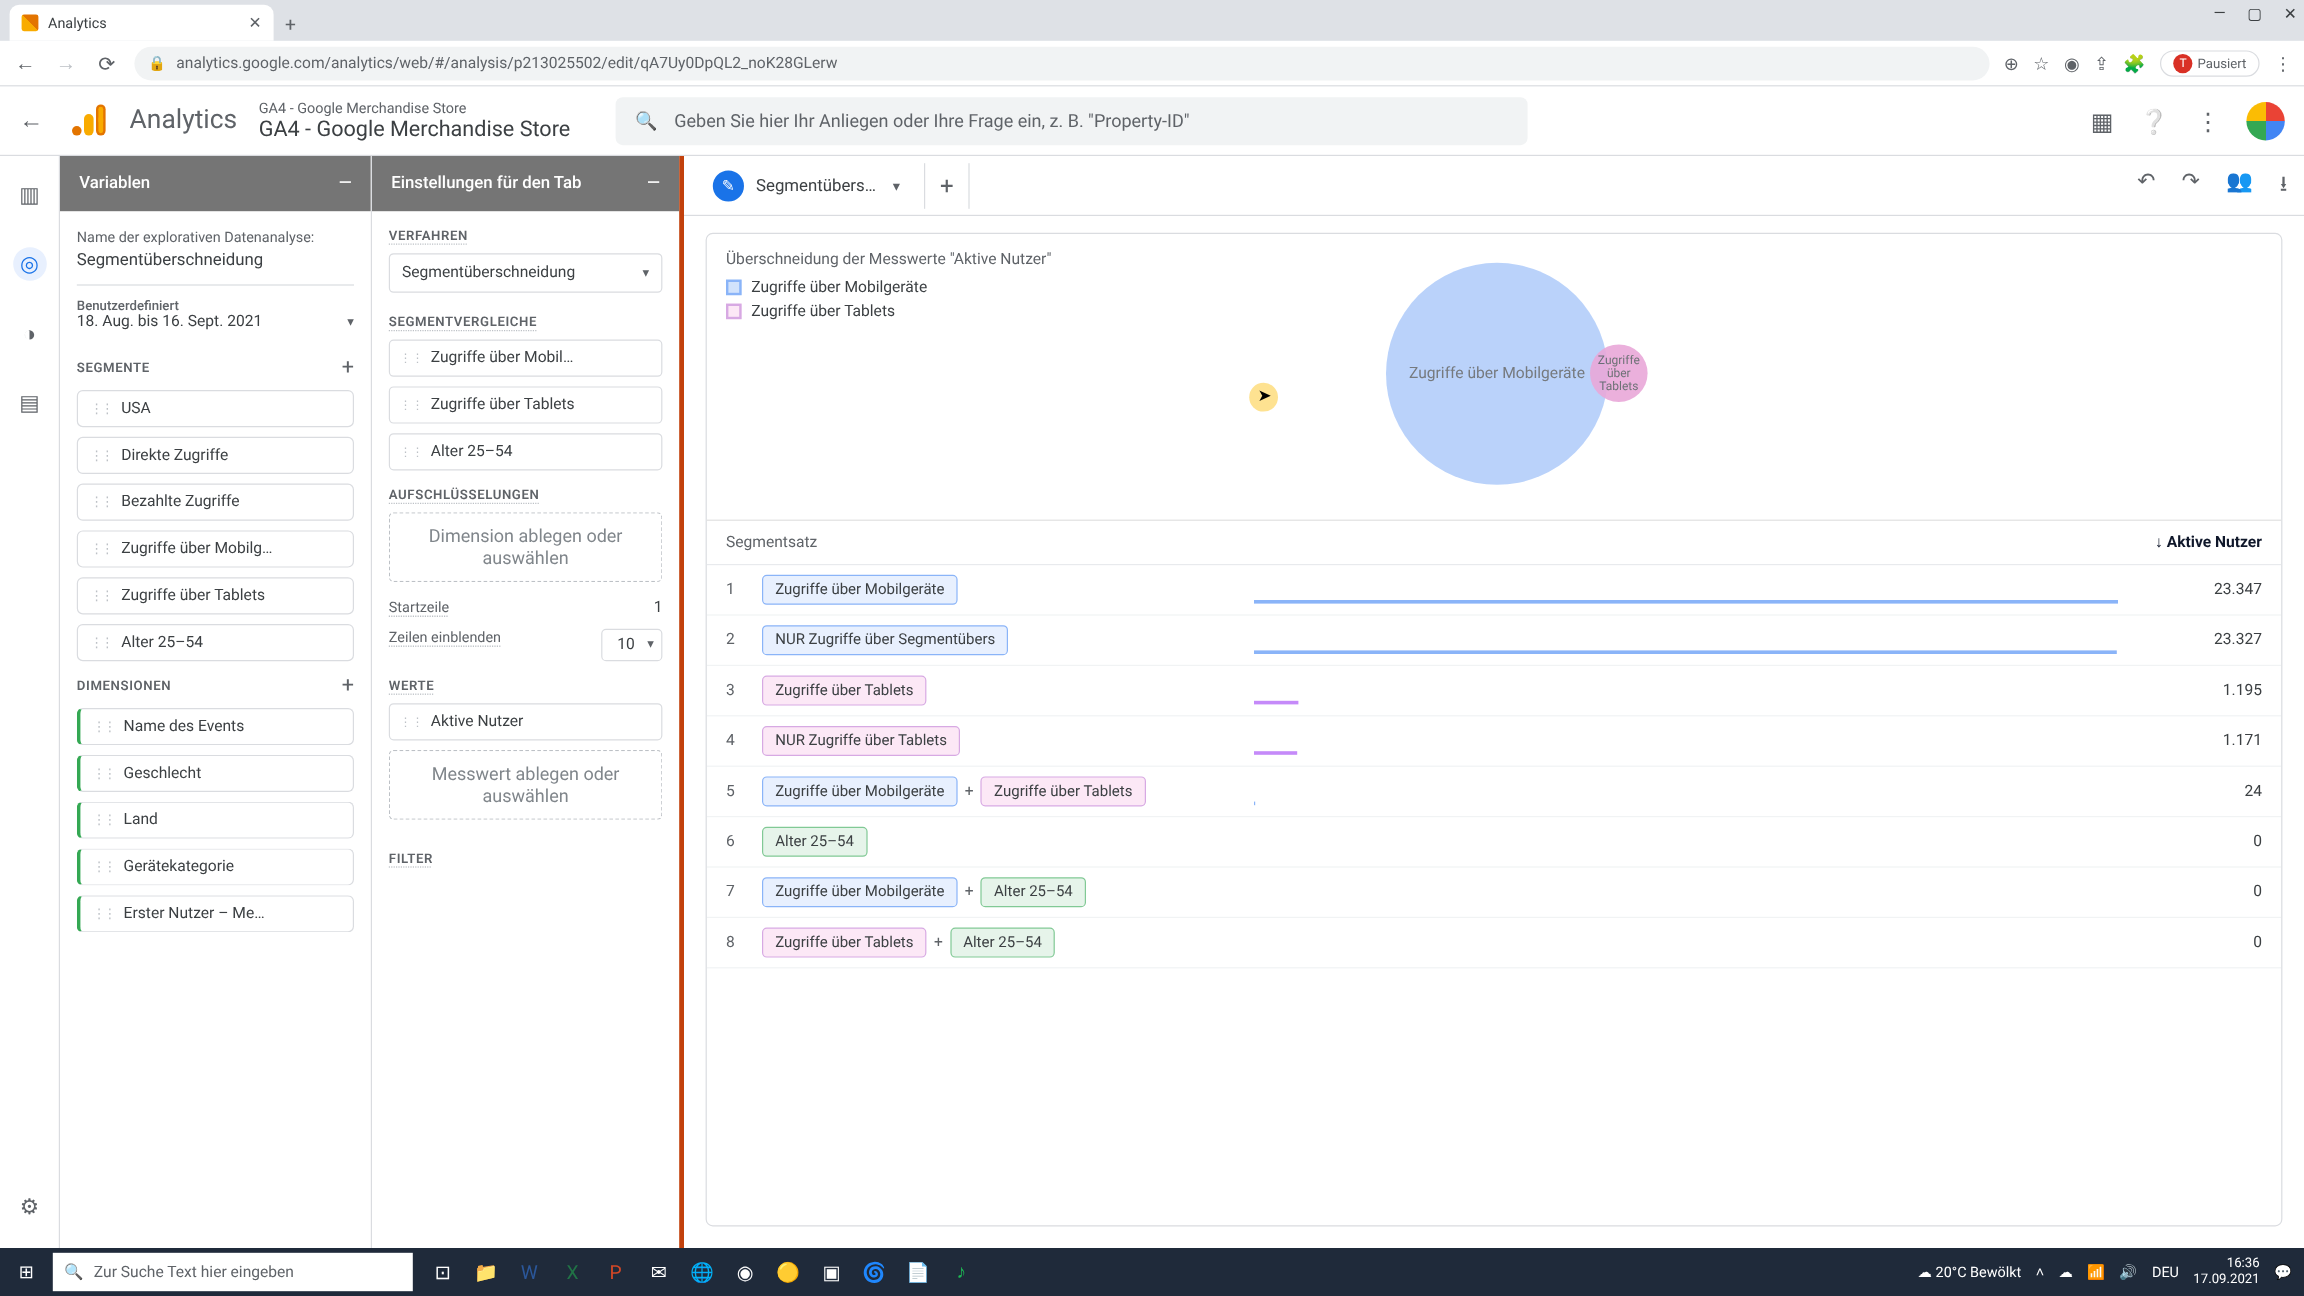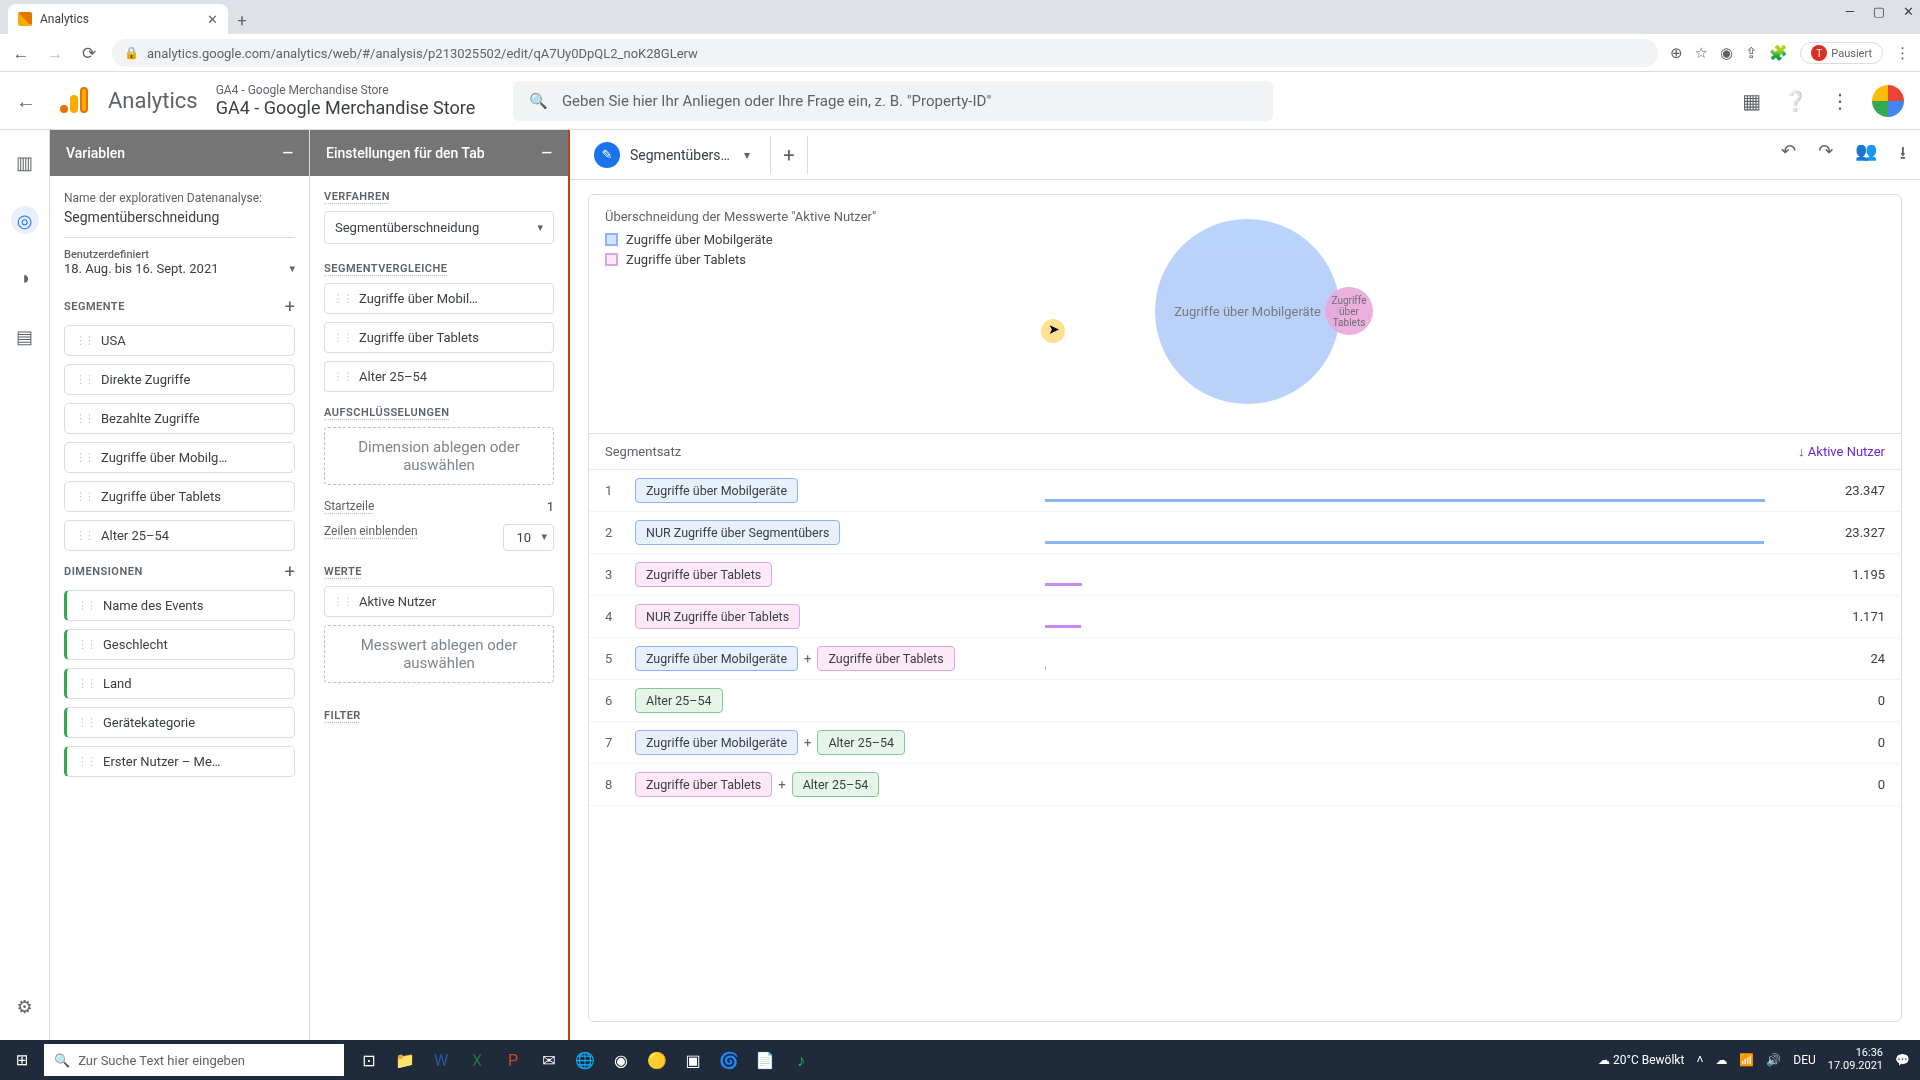--- a/index.html
+++ b/index.html
@@ -57,21 +57,21 @@
 .date-custom { font-size: 11px; color: #5f6368; font-weight: 500; }
 .date-range { font-size: 13px; color: #3c4043; display: flex; align-items: center; }
 .sec-hdr { display: flex; align-items: center; margin: 10px 0 8px; }
 .sec-title { font-size: 11px; letter-spacing: 0.5px; color: #5f6368; font-weight: 600; }
 .sec-add { margin-left: auto; color: #5f6368; font-size: 18px; }
 .chip { border: 1px solid #dadce0; border-radius: 5px; padding: 7px 10px; margin-bottom: 8px; font-size: 13px; color: #3c4043; display: flex; align-items: center; gap: 8px; background: #fff; }
 .chip .grip { color: #bdc1c6; letter-spacing: -2px; font-size: 11px; }
 .chip.green { border-left: 3px solid #34a853; }
 
 
-.col-set { width: 260px; border-right: 2px solid #c2410c; overflow-y: auto; }
+.col-set { width: 260px; border-right: 4px solid #c2410c; overflow-y: auto; }
 .col-set .body { padding: 14px 14px 20px; }
 .set-label { font-size: 11px; letter-spacing: 0.5px; color: #5f6368; font-weight: 600; text-decoration: underline dotted #bdc1c6; text-underline-offset: 3px; margin-bottom: 8px; }
 .set-select { border: 1px solid #dadce0; border-radius: 4px; padding: 8px 10px; font-size: 13px; color: #3c4043; display: flex; align-items: center; margin-bottom: 18px; }
 .set-select .dd { margin-left: auto; font-size: 11px; color: #5f6368; }
 .seg-chip { border: 1px solid #dadce0; border-radius: 4px; padding: 7px 8px; margin-bottom: 8px; font-size: 13px; display: flex; align-items: center; gap: 6px; color: #3c4043; }
 .seg-chip .grip { color: #bdc1c6; font-size: 10px; }
 .drop-zone { border: 1px dashed #bdc1c6; border-radius: 4px; padding: 10px; font-size: 15px; color: #80868b; text-align: center; margin-bottom: 14px; }
 .num-row { display: flex; align-items: flex-start; font-size: 13px; color: #3c4043; margin-bottom: 10px; }
 .num-row .k { color: #5f6368; font-size: 12px; text-decoration: underline dotted #bdc1c6; text-underline-offset: 3px; }
 .num-row .v { margin-left: auto; }
@@ -96,21 +96,21 @@
 .legend-sw { width: 13px; height: 13px; border: 2px solid; }
 .venn-wrap { position: relative; height: 210px; }
 .venn { position: absolute; left: 520px; top: 0; width: 400px; height: 190px; }
 .circle-big { position: absolute; left: 30px; top: 10px; width: 185px; height: 185px; border-radius: 50%; background: #aecbfa; opacity: 0.85; display: flex; align-items: center; justify-content: center; text-align: center; font-size: 13px; color: #5f6368; }
 .circle-sm { position: absolute; left: 200px; top: 78px; width: 48px; height: 48px; border-radius: 50%; background: #e9a8d9; opacity: 0.9; display: flex; align-items: center; justify-content: center; text-align: center; font-size: 10px; color: #5f6368; line-height: 1.1; }
 .cursor-dot { position: absolute; left: 436px; top: 110px; width: 24px; height: 24px; border-radius: 50%; background: #fdd663; opacity: 0.7; }
 .cursor-arrow { position: absolute; left: 443px; top: 112px; font-size: 14px; color: #000; }
 
 .data-hdr { display: flex; padding: 10px 16px; font-size: 13px; color: #5f6368; align-items: center; border-bottom: 1px solid #e8eaed;}
 .data-hdr .seglabel { width: 440px; }
-.data-hdr .metric { margin-left: auto; font-weight: 400; color: #6d28d9; }
+.data-hdr .metric { margin-left: auto; font-weight: 700; color: #0f172a; }
 .total-row { display: flex; padding: 12px 16px; border-bottom: 1px solid #e8eaed; font-size: 14px; }
 .total-row .lbl { width: 440px; font-weight: 500; color: #3c4043; }
 .total-row .vals { margin-left: auto; text-align: right; }
 .total-row .big { font-size: 15px; color: #3c4043; }
 .total-row .pct { font-size: 11px; color: #5f6368; }
 
 .data-rows { overflow-y: auto; flex: 1; }
 .drow { display: flex; align-items: center; padding: 7px 16px; border-bottom: 1px solid #f1f3f4; font-size: 13px; color: #3c4043; min-height: 42px; }
 .drow .idx { width: 30px; color: #5f6368; }
 .drow .segs { width: 410px; display: flex; flex-wrap: wrap; gap: 6px; align-items: center; }

